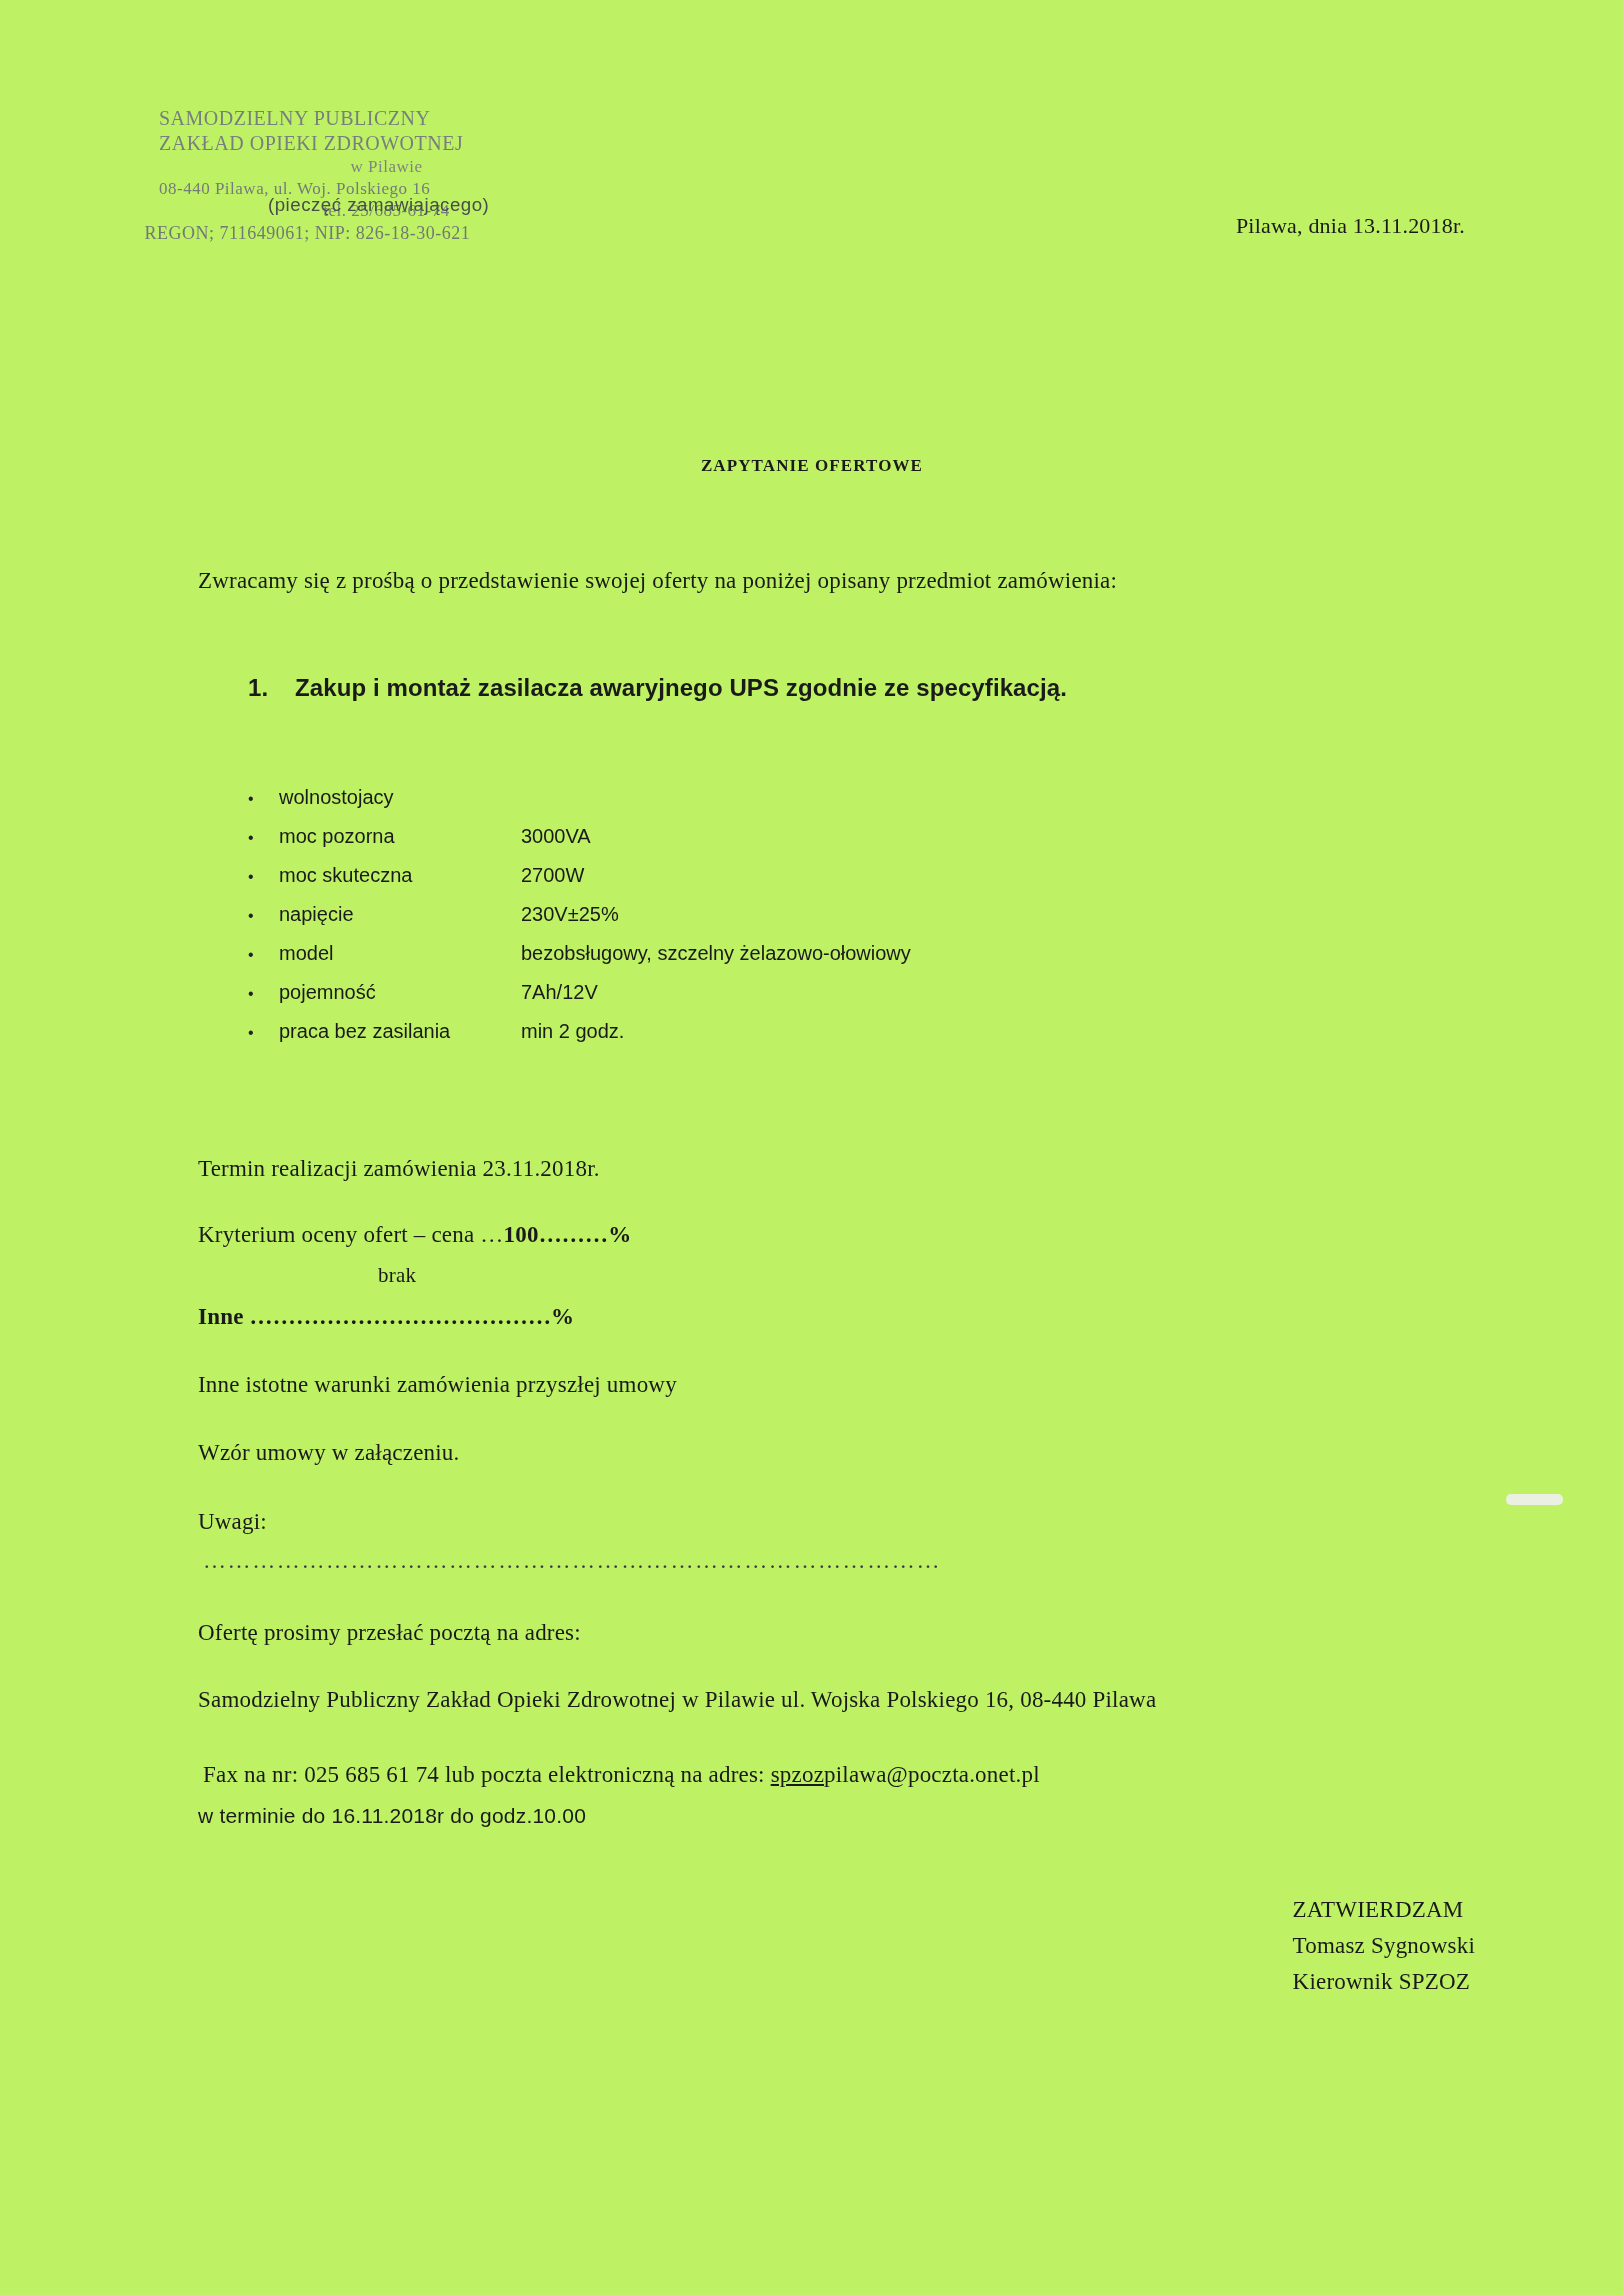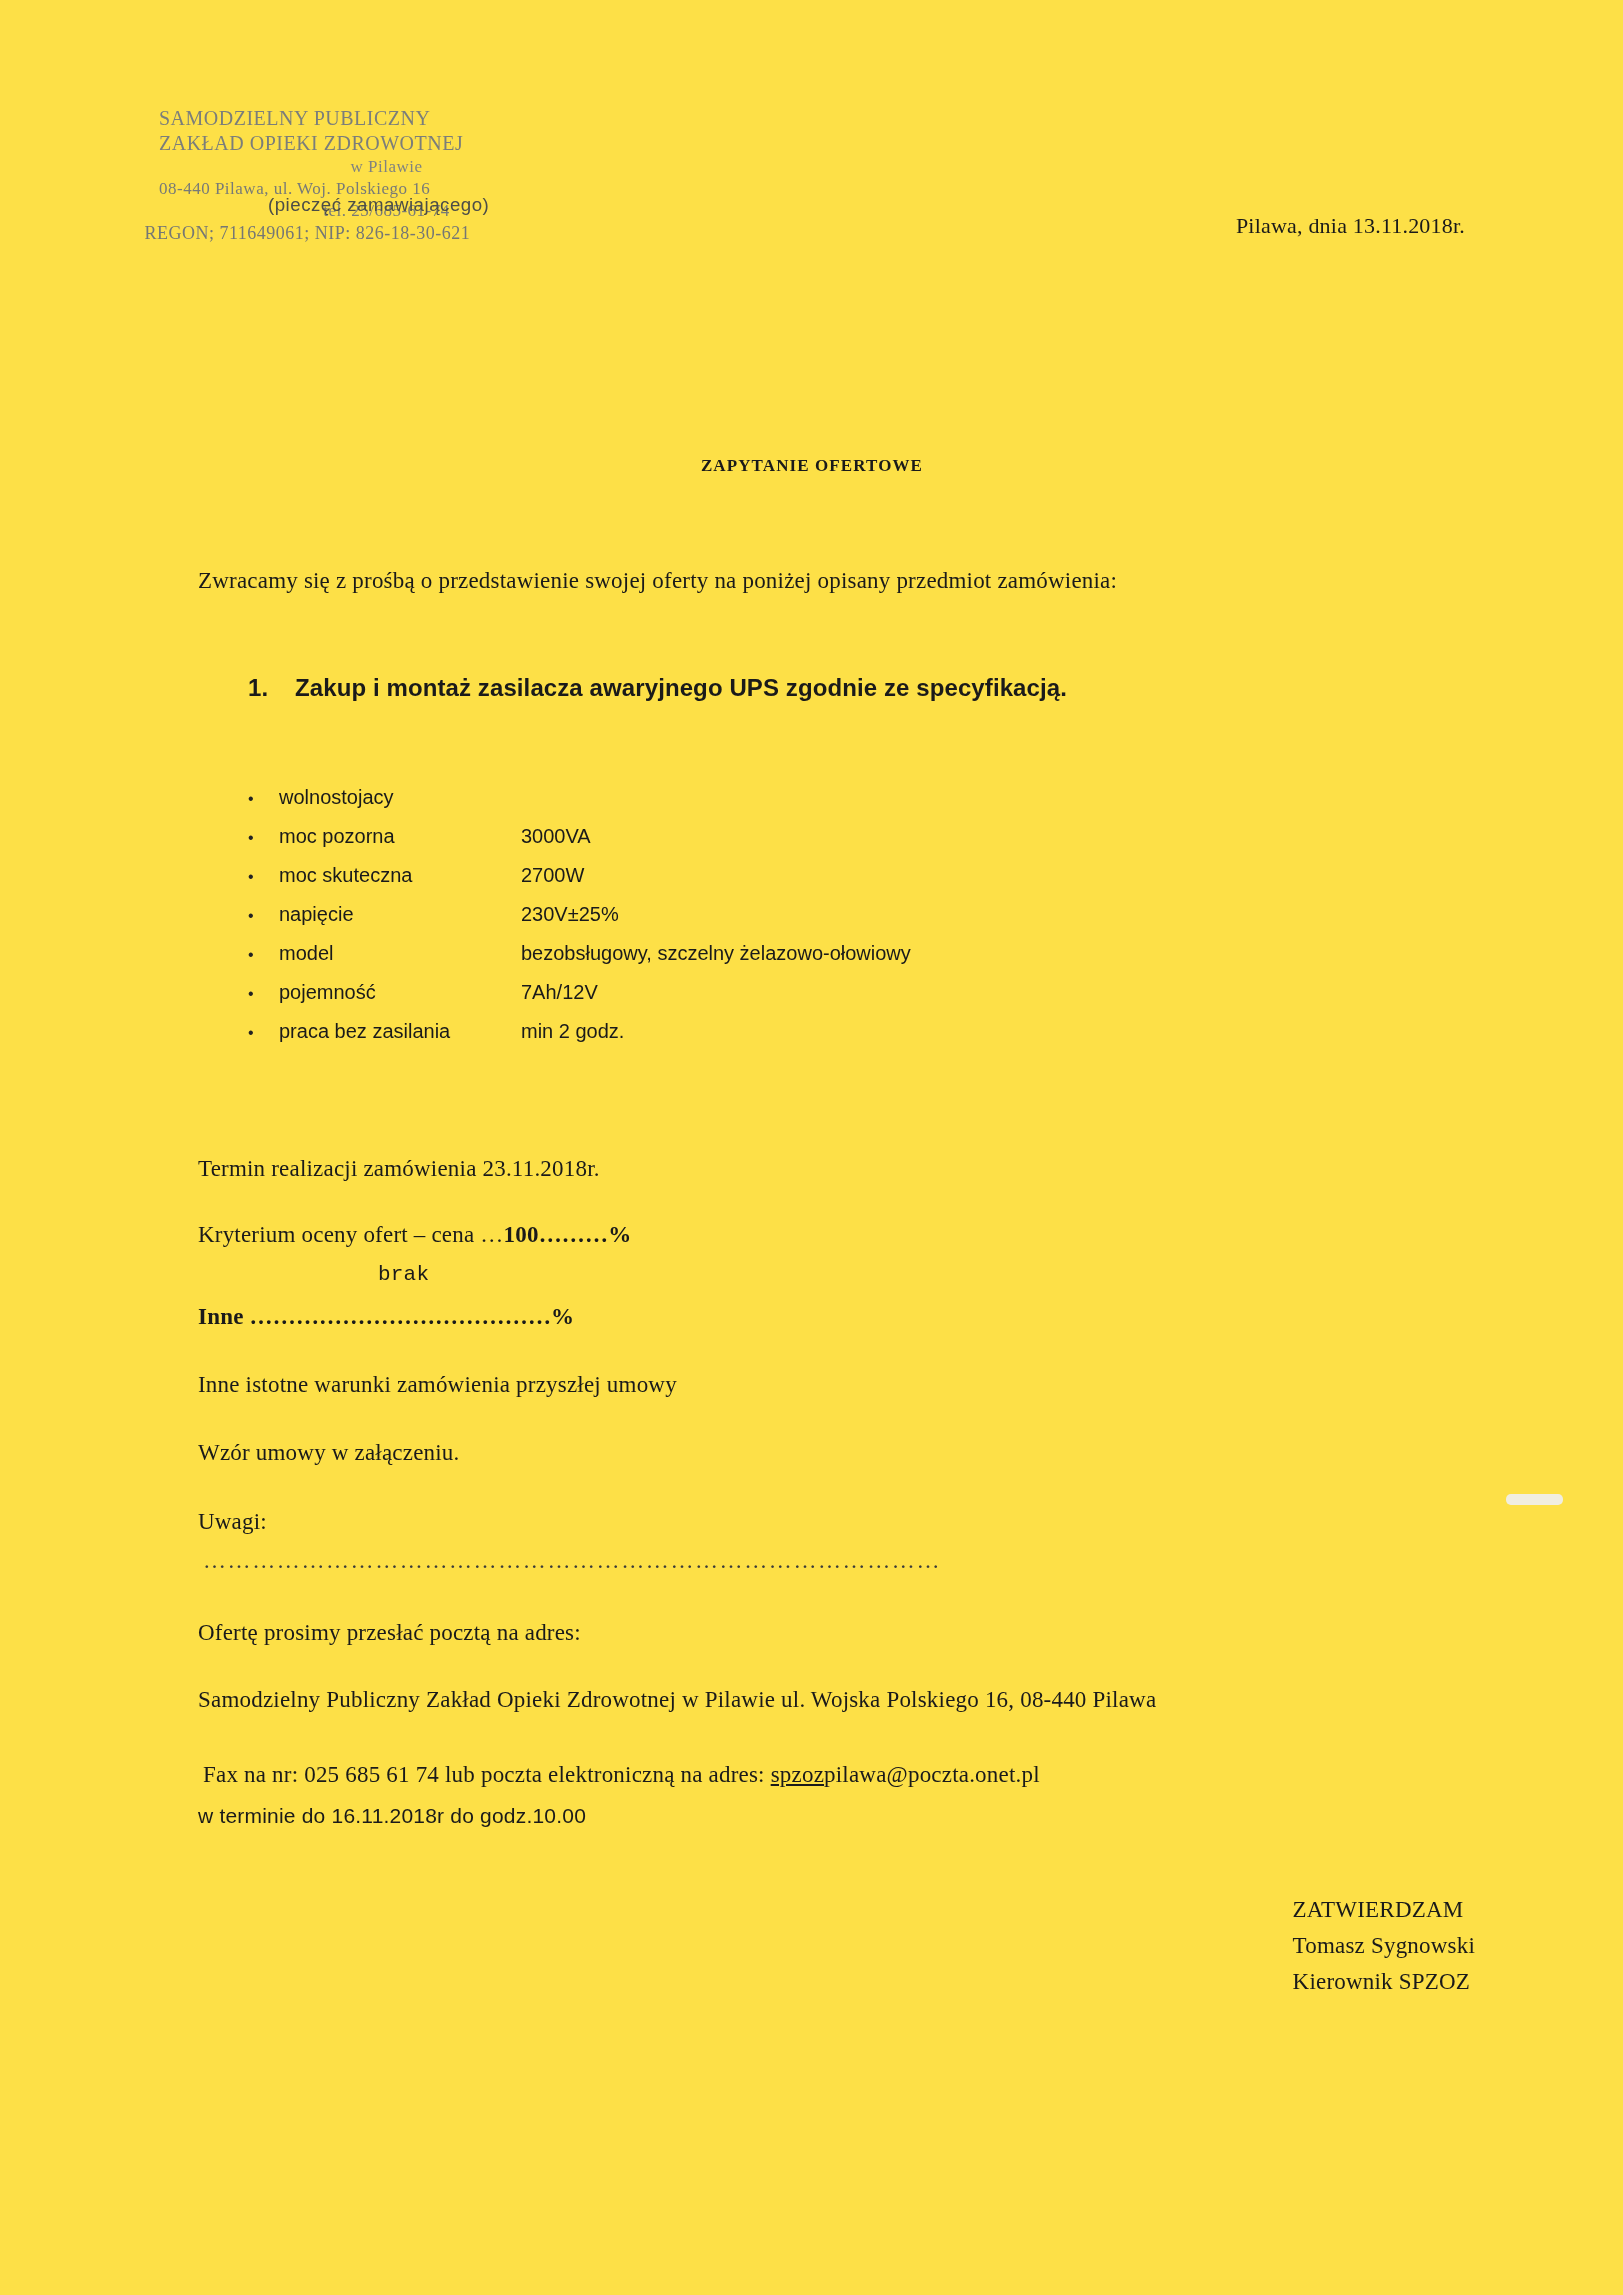--- a/index.html
+++ b/index.html
@@ -11,21 +11,21 @@
     width: 1624px;
     height: 2295px;
     position: relative;
     font-family: "Liberation Serif", serif;
     color: #1a1a1a;
     overflow: hidden;
   }
   .page {
     position: absolute;
     inset: 0;
-    background: #fde047;
+    background: #bef264;
   }
 
   
   .stamp {
     position: absolute;
     left: 159px;
     top: 106px;
     width: 455px;
     color: #6f7480;
     font-family: "Liberation Serif", serif;
@@ -142,21 +142,21 @@
 
   
   .body-txt {
     position: absolute;
     font-size: 23px;
     letter-spacing: 0.2px;
     white-space: nowrap;
   }
   .term      { left: 198px; top: 1156px; }
   .kryt      { left: 198px; top: 1222px; }
-  .brak      { left: 378px; top: 1263px; font-family: Liberation Mono, monospace; font-size: 21px; }
+  .brak      { left: 378px; top: 1263px; font-family: Liberation Serif, serif; font-size: 21px; }
   .inne1     { left: 198px; top: 1304px; font-weight: bold; }
   .inne2     { left: 198px; top: 1372px; }
   .wzor      { left: 198px; top: 1440px; }
   .uwagi     { left: 198px; top: 1509px; }
   .dots-line { left: 203px; top: 1548px; font-size: 23px; letter-spacing: 1.6px; color: #3a3a3a; }
   .oferte    { left: 198px; top: 1620px; }
   .addr      { left: 198px; top: 1687px; }
   .fax       { left: 203px; top: 1762px; }
   .wterm     { left: 198px; top: 1804px; font-family: "Liberation Sans", sans-serif; font-size: 21px; }
 

